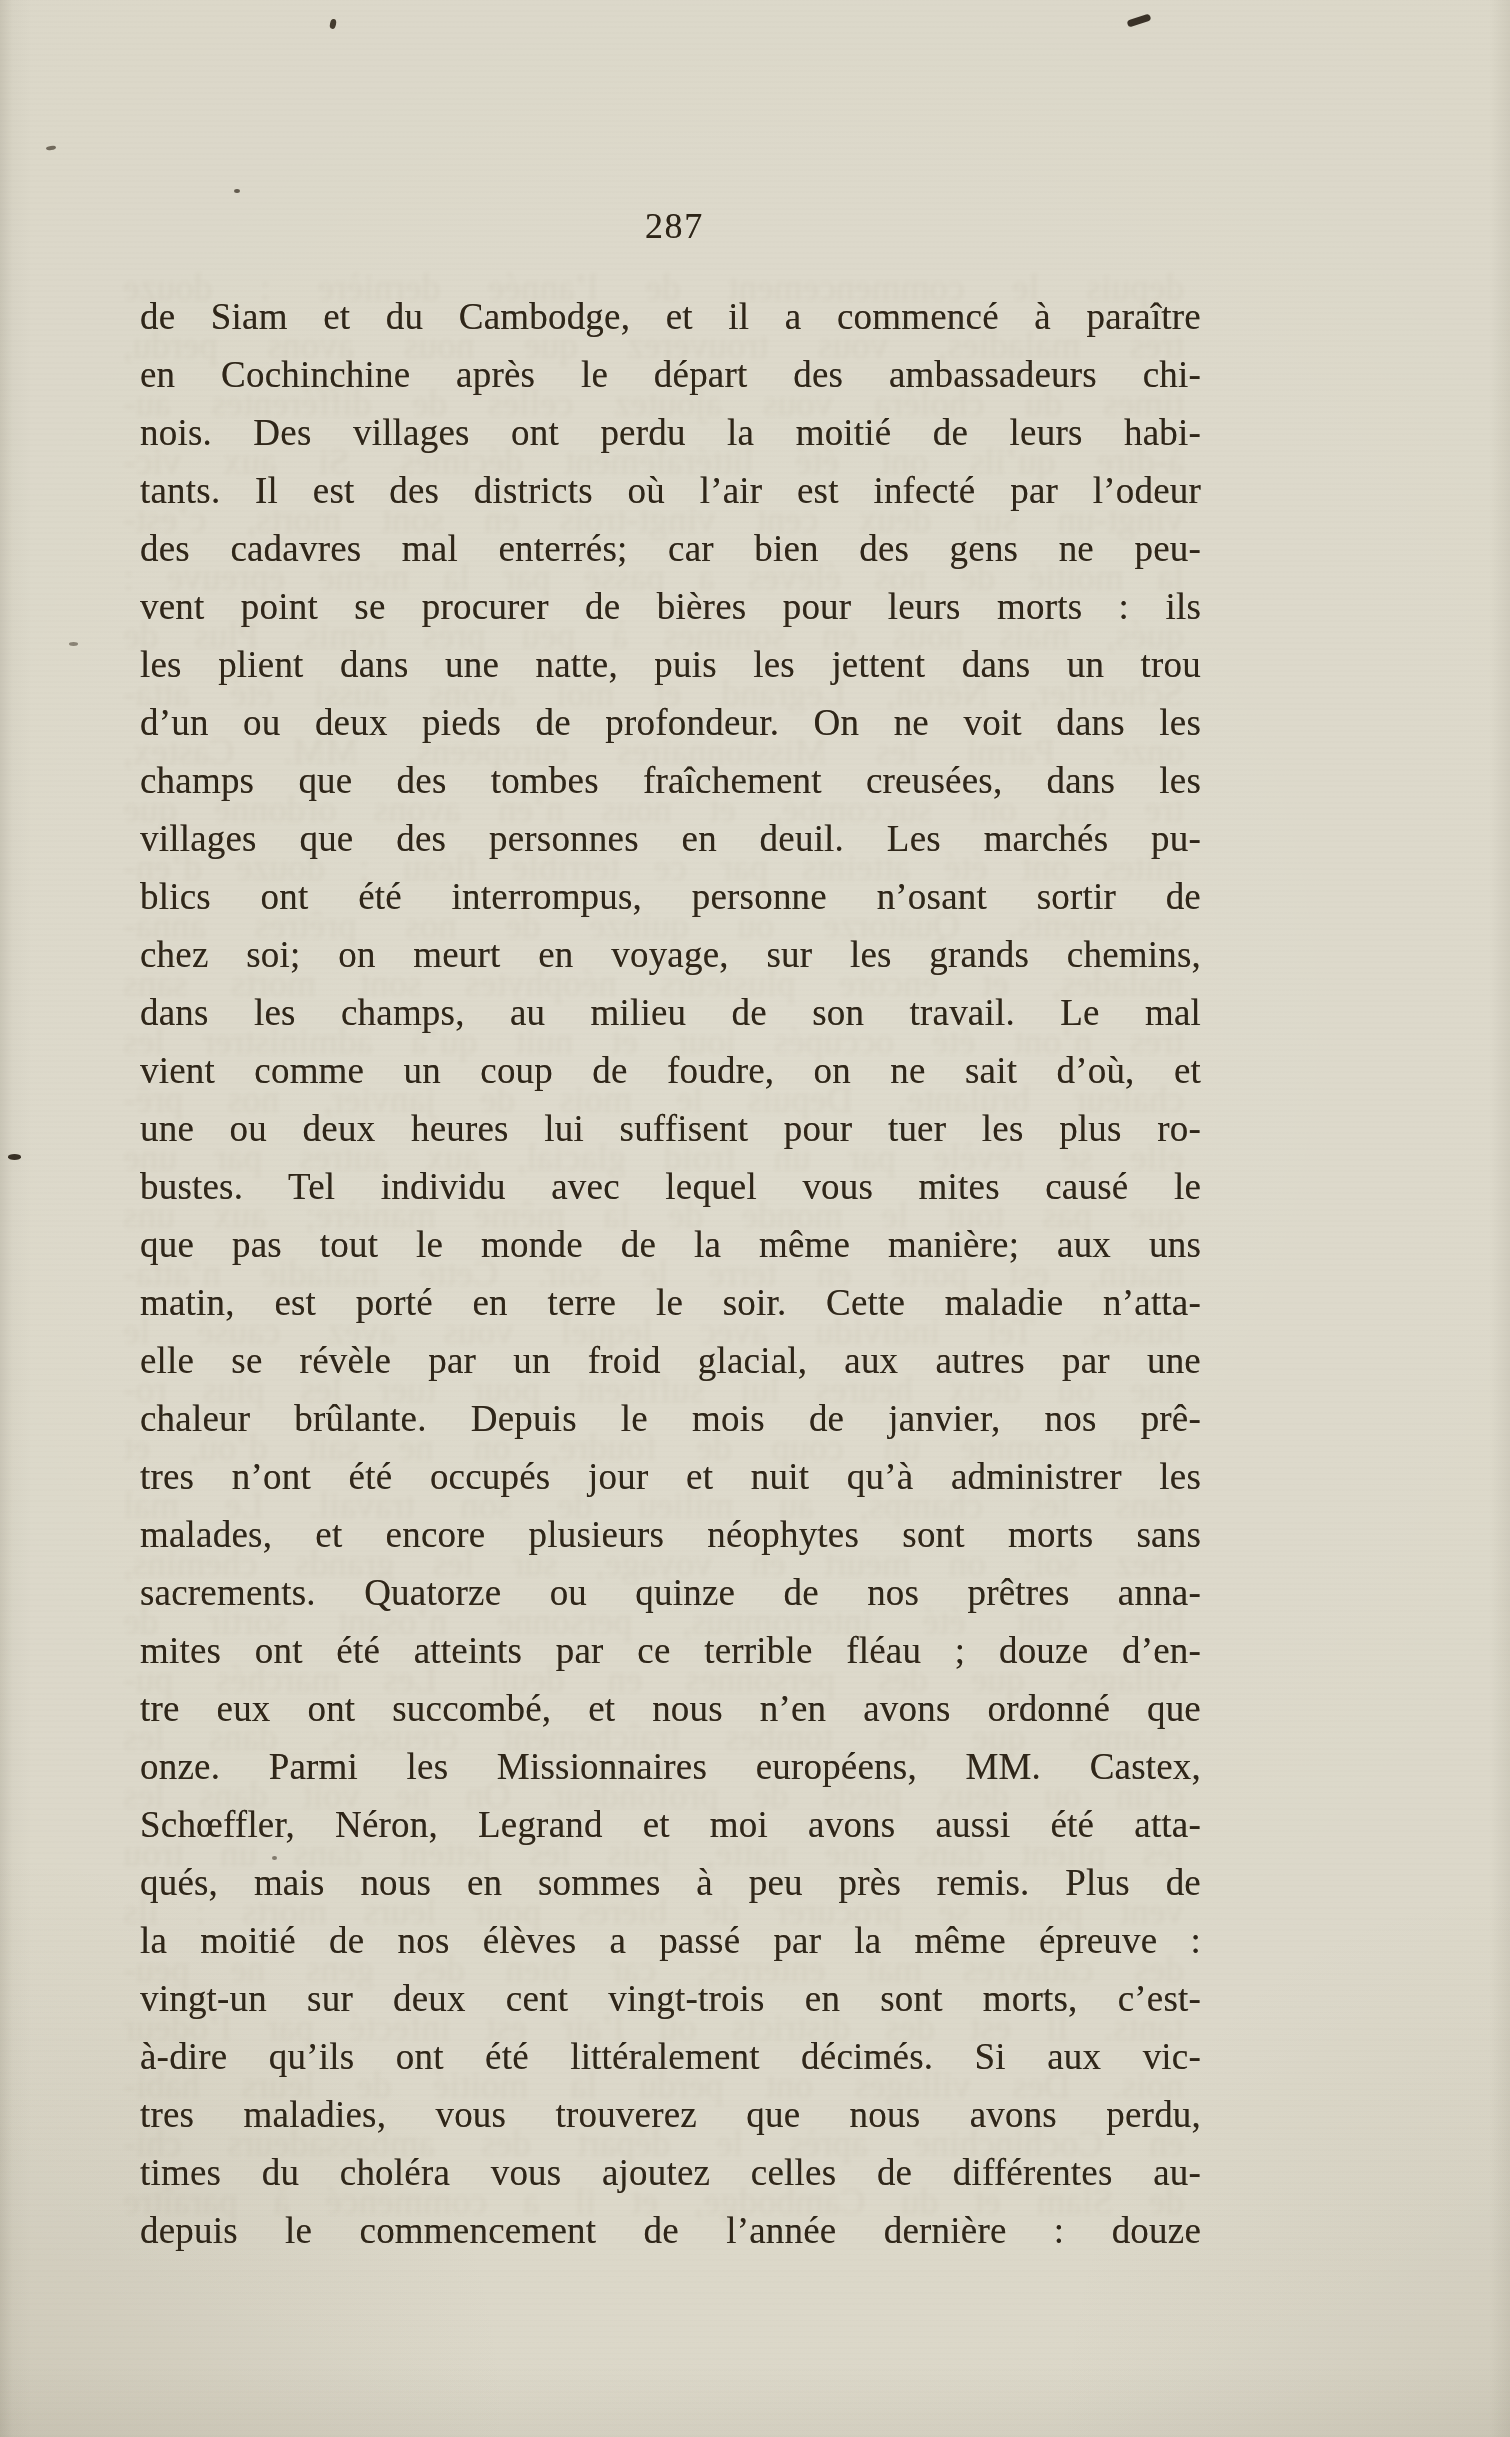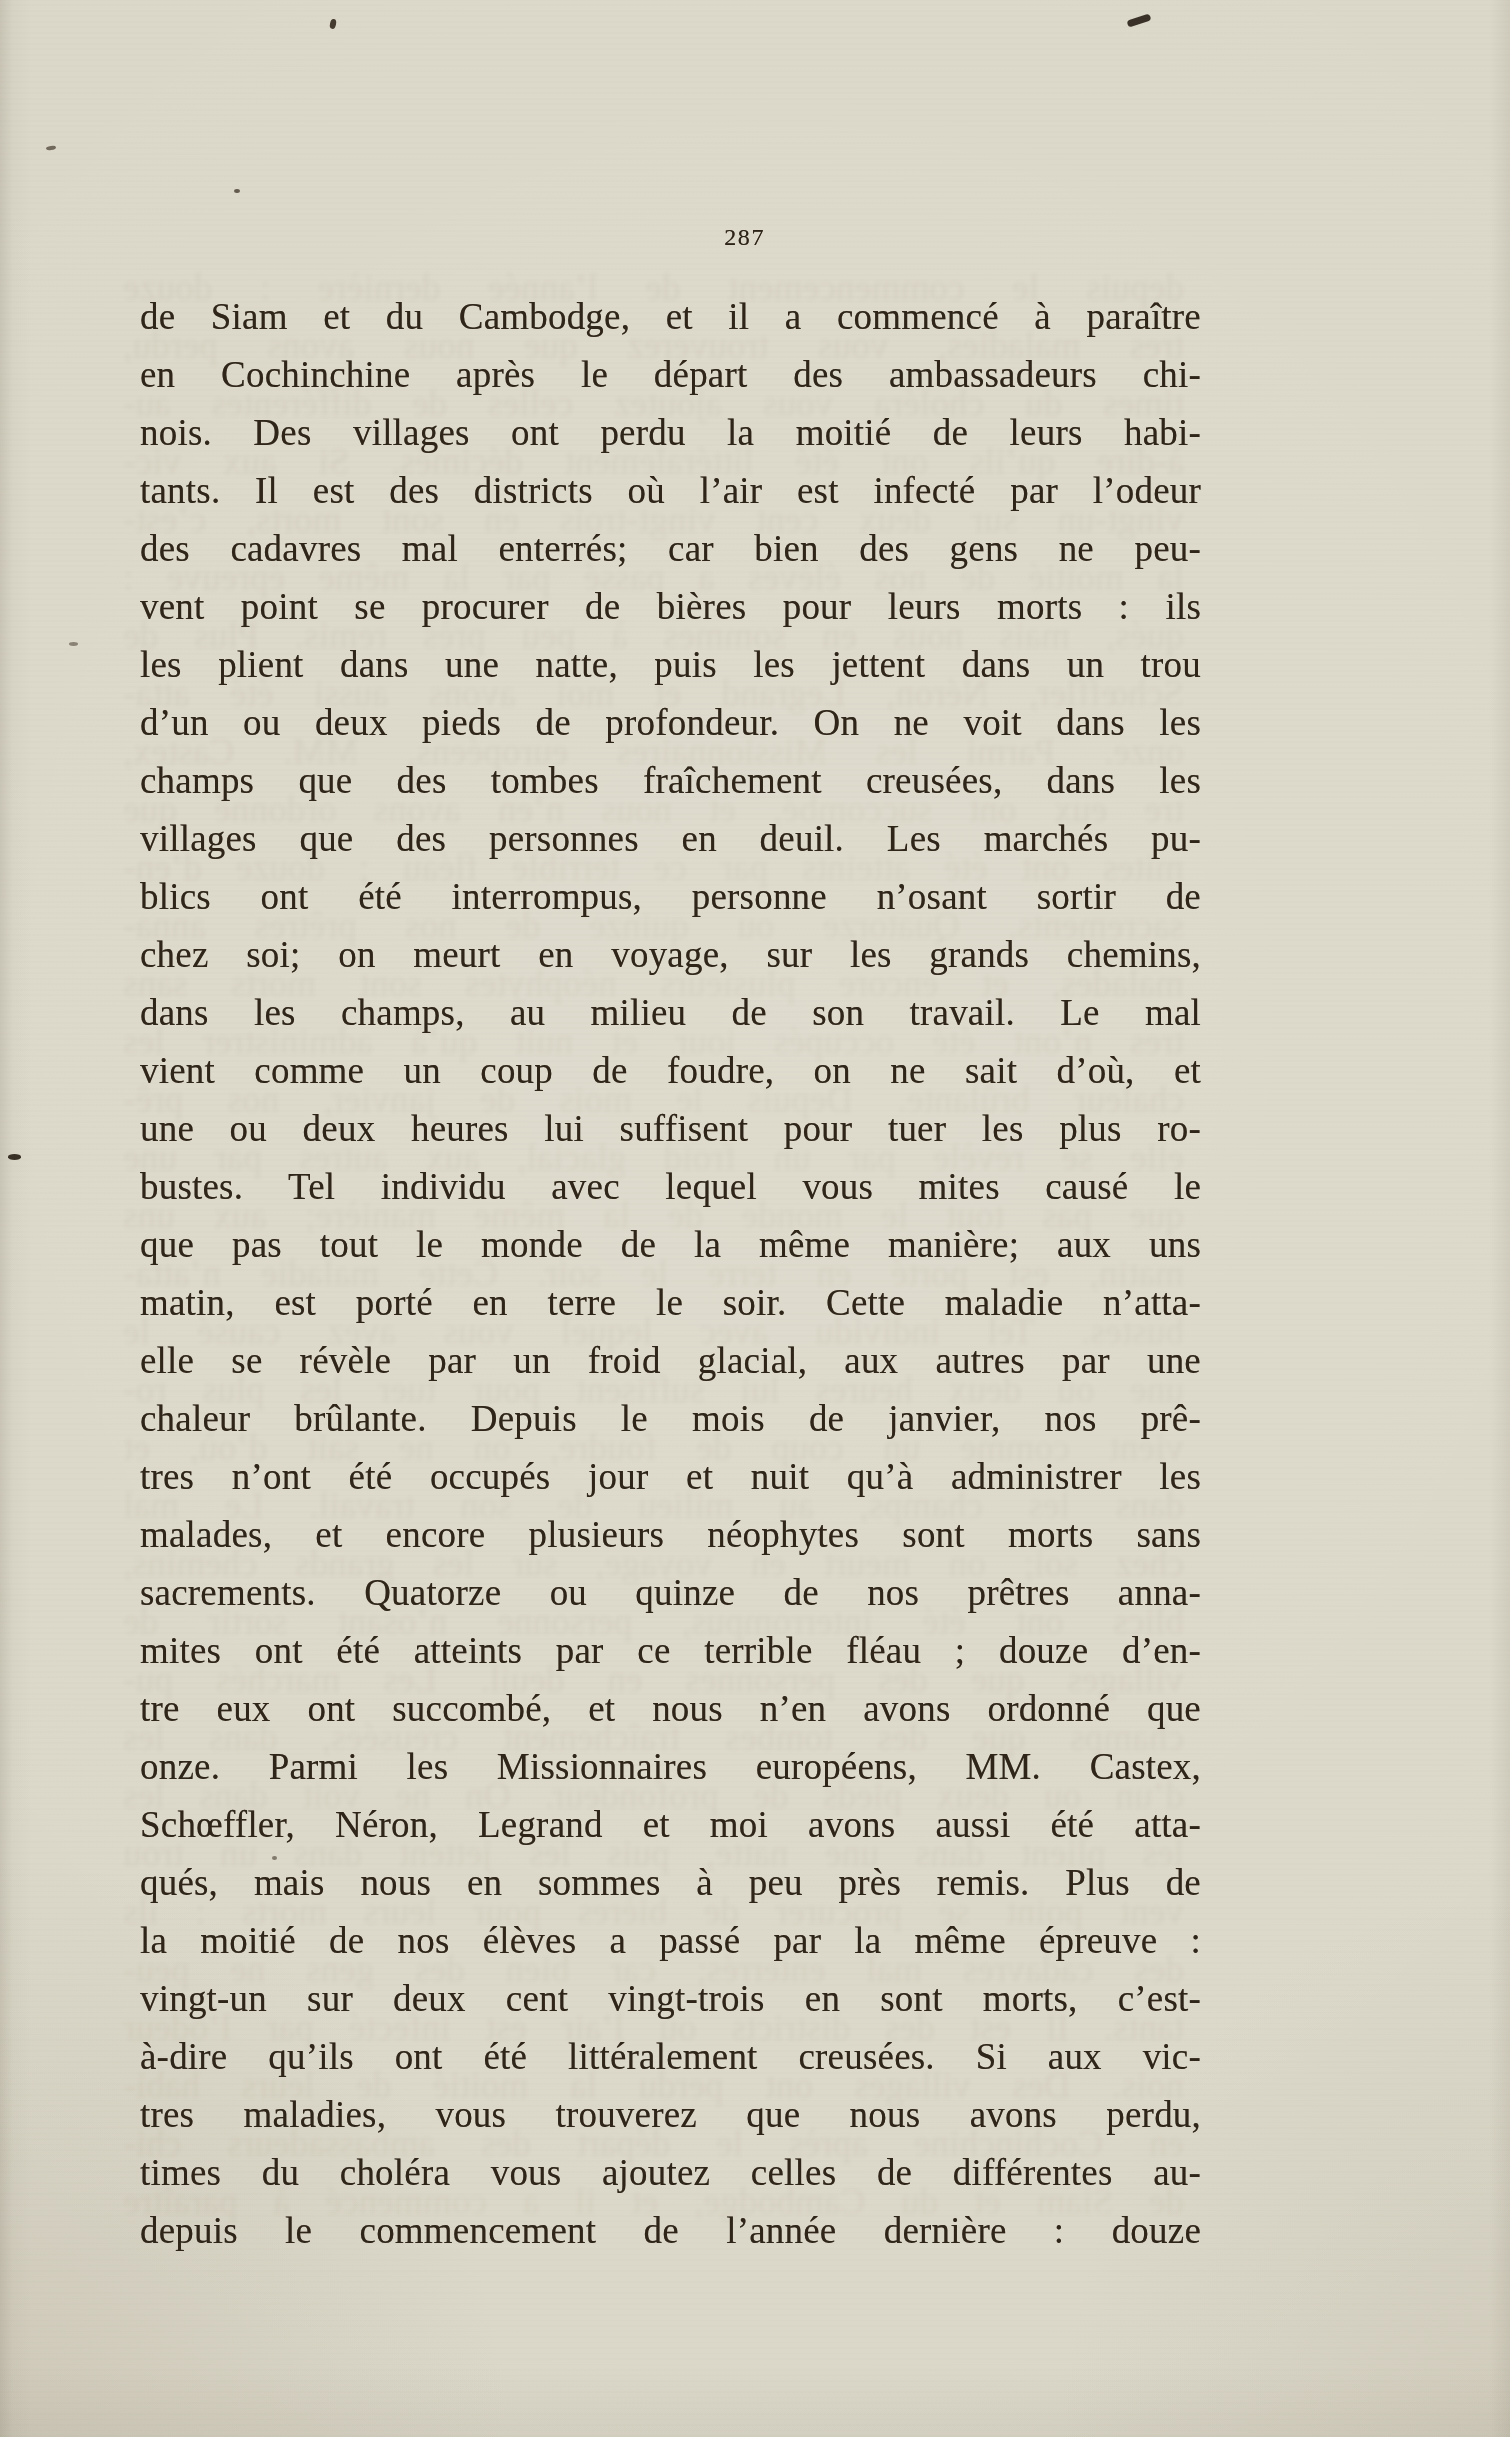--- a/index.html
+++ b/index.html
@@ -22,24 +22,24 @@
       radial-gradient(40% 30% at 100% 100%, rgba(120,110,88,0.10), rgba(120,110,88,0) 75%),
       linear-gradient(90deg, rgba(95,88,70,0.16) 0px, rgba(95,88,70,0.04) 12.6px, rgba(95,88,70,0) 31.5px),
       linear-gradient(270deg, rgba(95,88,70,0.10) 0px, rgba(95,88,70,0) 20.5px),
       linear-gradient(0deg, rgba(110,100,80,0.08) 0px, rgba(110,100,80,0) 71px),
       repeating-linear-gradient(0deg, rgba(60,55,40,0.012) 0px, rgba(60,55,40,0.012) 1.6px, rgba(0,0,0,0) 1.6px, rgba(0,0,0,0) 5.5px),
       #dbd7c8;
   }
   .folio {
     position: absolute;
     left: 645px;
-    top: 219px;
+    top: 208px;
     width: 120px;
-    text-align: right;
-    font-size: 24px;
+    text-align: left;
+    font-size: 36px;
     line-height: 36px;
     color: #2d2417;
     letter-spacing: 1.6px;
     text-shadow: 0 0 0.6px rgba(45,36,23,0.55);
   }
   .text-block {
     position: absolute;
     left: 140px;
     top: 288px;
     width: 1061px;
@@ -152,21 +152,21 @@
       <div class="line">tres n’ont été occupés jour et nuit qu’à administrer les</div>
       <div class="line">malades, et encore plusieurs néophytes sont morts sans</div>
       <div class="line">sacrements. Quatorze ou quinze de nos prêtres anna-</div>
       <div class="line">mites ont été atteints par ce terrible fléau ; douze d’en-</div>
       <div class="line">tre eux ont succombé, et nous n’en avons ordonné que</div>
       <div class="line">onze. Parmi les Missionnaires européens, MM. Castex,</div>
       <div class="line">Schœffler, Néron, Legrand et moi avons aussi été atta-</div>
       <div class="line">qués, mais nous en sommes à peu près remis. Plus de</div>
       <div class="line">la moitié de nos élèves a passé par la même épreuve :</div>
       <div class="line">vingt-un sur deux cent vingt-trois en sont morts, c’est-</div>
-      <div class="line">à-dire qu’ils ont été littéralement creusées. Si aux vic-</div>
+      <div class="line">à-dire qu’ils ont été littéralement décimés. Si aux vic-</div>
       <div class="line">tres maladies, vous trouverez que nous avons perdu,</div>
       <div class="line">times du choléra vous ajoutez celles de différentes au-</div>
       <div class="line">depuis le commencement de l’année dernière : douze</div>
     </div>
 
   <div class="speck s1"></div>
   <div class="speck s2"></div>
   <div class="speck s3"></div>
   <div class="speck s4"></div>
   <div class="speck s5"></div>

